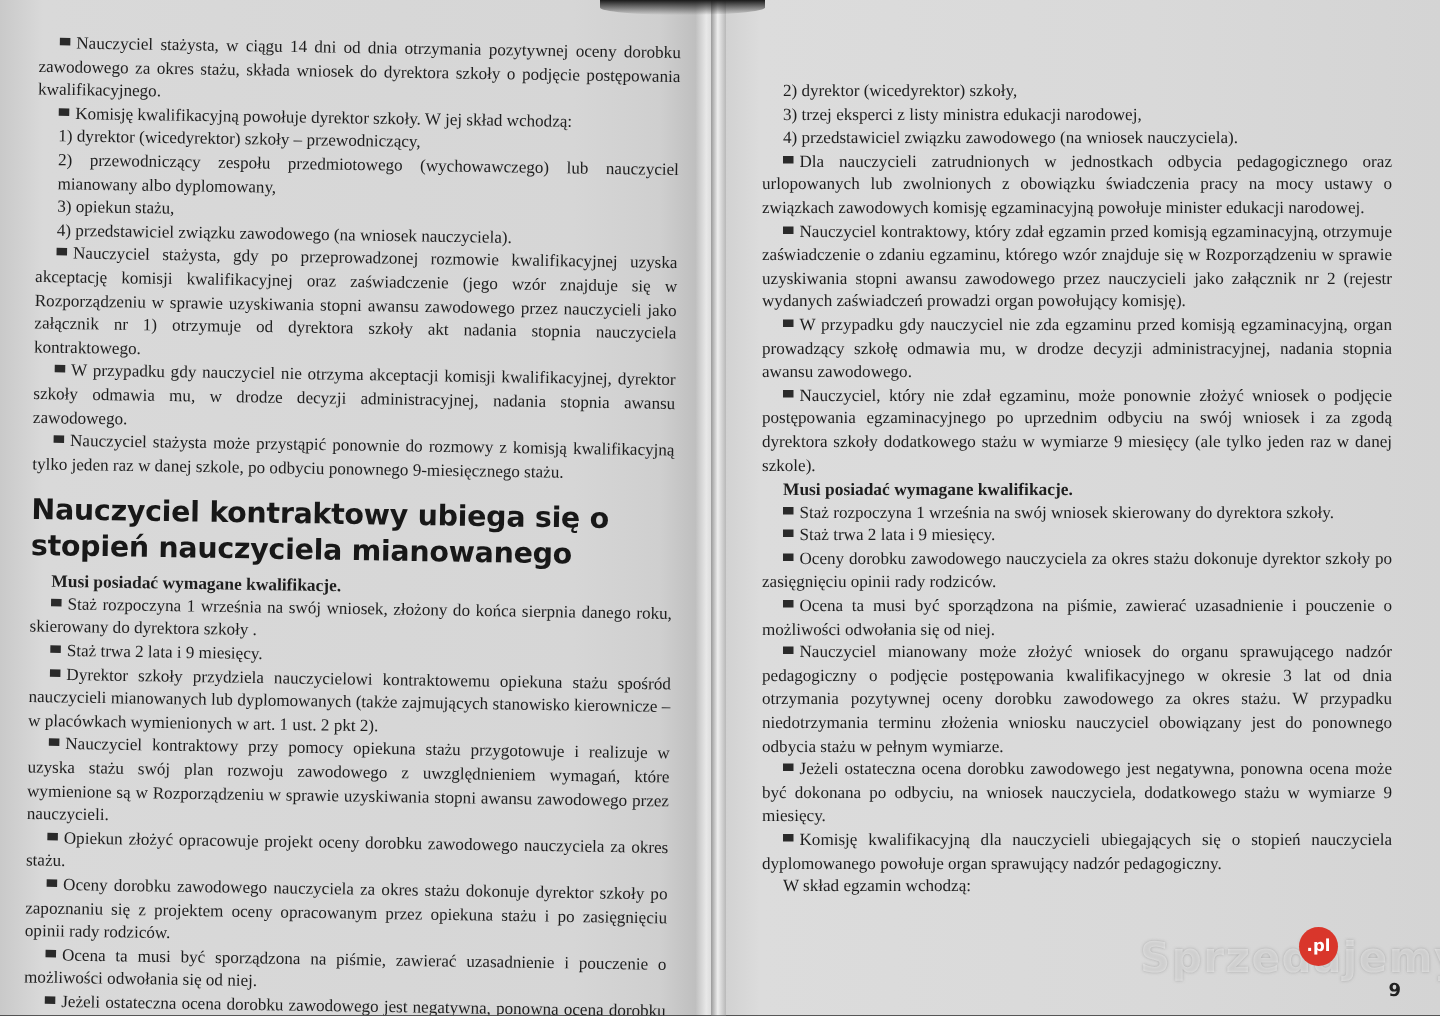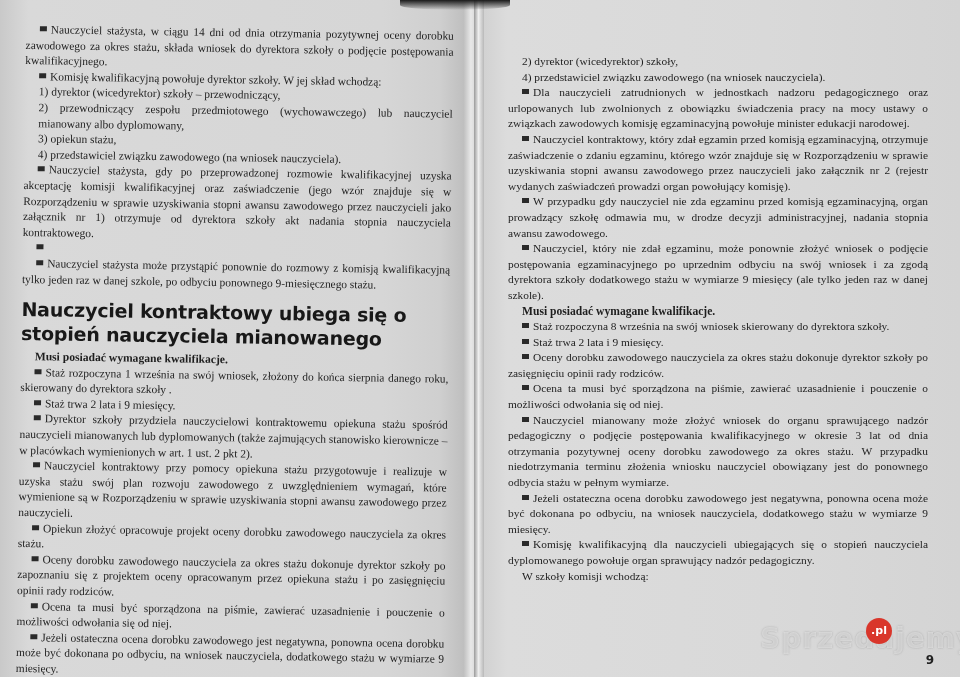--- a/index.html
+++ b/index.html
@@ -76,21 +76,21 @@
   <div class="page page-left">
     <div class="content-left">
       <div id="left-intro">
           <p class="line para"><span class="bullet"></span><span>Nauczyciel stażysta, w ciągu 14 dni od dnia otrzymania pozytywnej oceny dorobku zawodowego za okres stażu, składa wniosek do dyrektora szkoły o podjęcie postępowania kwalifikacyjnego.</span></p>
           <p class="line para"><span class="bullet"></span><span>Komisję kwalifikacyjną powołuje dyrektor szkoły. W jej skład wchodzą:</span></p>
           <p class="line list"><span>1) dyrektor (wicedyrektor) szkoły – przewodniczący,</span></p>
           <p class="line list"><span>2) przewodniczący zespołu przedmiotowego (wychowawczego) lub nauczyciel mianowany albo dyplomowany,</span></p>
           <p class="line list"><span>3) opiekun stażu,</span></p>
           <p class="line list"><span>4) przedstawiciel związku zawodowego (na wniosek nauczyciela).</span></p>
           <p class="line para"><span class="bullet"></span><span>Nauczyciel stażysta, gdy po przeprowadzonej rozmowie kwalifikacyjnej uzyska akceptację komisji kwalifikacyjnej oraz zaświadczenie (jego wzór znajduje się w Rozporządzeniu w sprawie uzyskiwania stopni awansu zawodowego przez nauczycieli jako załącznik nr 1) otrzymuje od dyrektora szkoły akt nadania stopnia nauczyciela kontraktowego.</span></p>
-          <p class="line para"><span class="bullet"></span></p>
+          <p class="line para"><span class="bullet"></span><span>W przypadku gdy nauczyciel nie otrzyma akceptacji komisji kwalifikacyjnej, dyrektor szkoły odmawia mu, w drodze decyzji administracyjnej, nadania stopnia awansu zawodowego.</span></p>
           <p class="line para"><span class="bullet"></span><span>Nauczyciel stażysta może przystąpić ponownie do rozmowy z komisją kwalifikacyjną tylko jeden raz w danej szkole, po odbyciu ponownego 9-miesięcznego stażu.</span></p>
         </div>
       <h2 class="section-title">Nauczyciel kontraktowy ubiega się o stopień nauczyciela mianowanego</h2>
       <p class="req">Musi posiadać wymagane kwalifikacje.</p>
       <div id="left-section">
           <p class="line para"><span class="bullet"></span><span>Staż rozpoczyna 1 września na swój wniosek, złożony do końca sierpnia danego roku, skierowany do dyrektora szkoły .</span></p>
           <p class="line para"><span class="bullet"></span><span>Staż trwa 2 lata i 9 miesięcy.</span></p>
           <p class="line para"><span class="bullet"></span><span>Dyrektor szkoły przydziela nauczycielowi kontraktowemu opiekuna stażu spośród nauczycieli mianowanych lub dyplomowanych (także zajmujących stanowisko kierownicze – w placówkach wymienionych w art. 1 ust. 2 pkt 2).</span></p>
           <p class="line para"><span class="bullet"></span><span>Nauczyciel kontraktowy przy pomocy opiekuna stażu przygotowuje i realizuje w uzyska stażu swój plan rozwoju zawodowego z uwzględnieniem wymagań, które wymienione są w Rozporządzeniu w sprawie uzyskiwania stopni awansu zawodowego przez nauczycieli.</span></p>
           <p class="line para"><span class="bullet"></span><span>Opiekun złożyć opracowuje projekt oceny dorobku zawodowego nauczyciela za okres stażu.</span></p>
@@ -98,36 +98,37 @@
           <p class="line para"><span class="bullet"></span><span>Ocena ta musi być sporządzona na piśmie, zawierać uzasadnienie i pouczenie o możliwości odwołania się od niej.</span></p>
           <p class="line para"><span class="bullet"></span><span>Jeżeli ostateczna ocena dorobku zawodowego jest negatywna, ponowna ocena dorobku może być dokonana po odbyciu, na wniosek nauczyciela, dodatkowego stażu w wymiarze 9 miesięcy.</span></p>
         </div>
     </div>
   </div>
 
   <div class="page page-right">
     <div class="content-right">
       <div id="right-intro">
           <p class="line list"><span>2) dyrektor (wicedyrektor) szkoły,</span></p>
+          <p class="line list"><span>3) trzej eksperci z listy ministra edukacji narodowej,</span></p>
           <p class="line list"><span>4) przedstawiciel związku zawodowego (na wniosek nauczyciela).</span></p>
-          <p class="line para"><span class="bullet"></span><span>Dla nauczycieli zatrudnionych w jednostkach nadzoru pedagogicznego oraz urlopowanych lub zwolnionych z obowiązku świadczenia pracy na mocy ustawy o związkach zawodowych komisję egzaminacyjną powołuje minister edukacji narodowej.</span></p>
+          <p class="line para"><span class="bullet"></span><span>Dla nauczycieli zatrudnionych w jednostkach odbycia pedagogicznego oraz urlopowanych lub zwolnionych z obowiązku świadczenia pracy na mocy ustawy o związkach zawodowych komisję egzaminacyjną powołuje minister edukacji narodowej.</span></p>
           <p class="line para"><span class="bullet"></span><span>Nauczyciel kontraktowy, który zdał egzamin przed komisją egzaminacyjną, otrzymuje zaświadczenie o zdaniu egzaminu, którego wzór znajduje się w Rozporządzeniu w sprawie uzyskiwania stopni awansu zawodowego przez nauczycieli jako załącznik nr 2 (rejestr wydanych zaświadczeń prowadzi organ powołujący komisję).</span></p>
           <p class="line para"><span class="bullet"></span><span>W przypadku gdy nauczyciel nie zda egzaminu przed komisją egzaminacyjną, organ prowadzący szkołę odmawia mu, w drodze decyzji administracyjnej, nadania stopnia awansu zawodowego.</span></p>
           <p class="line para"><span class="bullet"></span><span>Nauczyciel, który nie zdał egzaminu, może ponownie złożyć wniosek o podjęcie postępowania egzaminacyjnego po uprzednim odbyciu na swój wniosek i za zgodą dyrektora szkoły dodatkowego stażu w wymiarze 9 miesięcy (ale tylko jeden raz w danej szkole).</span></p>
         </div>
       <p class="req">Musi posiadać wymagane kwalifikacje.</p>
       <div id="right-section">
-          <p class="line para"><span class="bullet"></span><span>Staż rozpoczyna 8 września na swój wniosek skierowany do dyrektora szkoły.</span></p>
+          <p class="line para"><span class="bullet"></span><span>Staż rozpoczyna 1 września na swój wniosek skierowany do dyrektora szkoły.</span></p>
           <p class="line para"><span class="bullet"></span><span>Staż trwa 2 lata i 9 miesięcy.</span></p>
           <p class="line para"><span class="bullet"></span><span>Oceny dorobku zawodowego nauczyciela za okres stażu dokonuje dyrektor szkoły po zasięgnięciu opinii rady rodziców.</span></p>
           <p class="line para"><span class="bullet"></span><span>Ocena ta musi być sporządzona na piśmie, zawierać uzasadnienie i pouczenie o możliwości odwołania się od niej.</span></p>
           <p class="line para"><span class="bullet"></span><span>Nauczyciel mianowany może złożyć wniosek do organu sprawującego nadzór pedagogiczny o podjęcie postępowania kwalifikacyjnego w okresie 3 lat od dnia otrzymania pozytywnej oceny dorobku zawodowego za okres stażu. W przypadku niedotrzymania terminu złożenia wniosku nauczyciel obowiązany jest do ponownego odbycia stażu w pełnym wymiarze.</span></p>
           <p class="line para"><span class="bullet"></span><span>Jeżeli ostateczna ocena dorobku zawodowego jest negatywna, ponowna ocena może być dokonana po odbyciu, na wniosek nauczyciela, dodatkowego stażu w wymiarze 9 miesięcy.</span></p>
           <p class="line para"><span class="bullet"></span><span>Komisję kwalifikacyjną dla nauczycieli ubiegających się o stopień nauczyciela dyplomowanego powołuje organ sprawujący nadzór pedagogiczny.</span></p>
-          <p class="line para"><span>W szkoły komisji wchodzą:</span></p>
+          <p class="line para"><span>W skład egzamin wchodzą:</span></p>
         </div>
     </div>
     <div class="page-number">9</div>
   </div>
 
   <div class="gutter"></div>
   <div class="top-shadow"></div>
 
   <div class="watermark">Sprzedajemy</div>
   <div class="watermark-badge">.pl</div>

